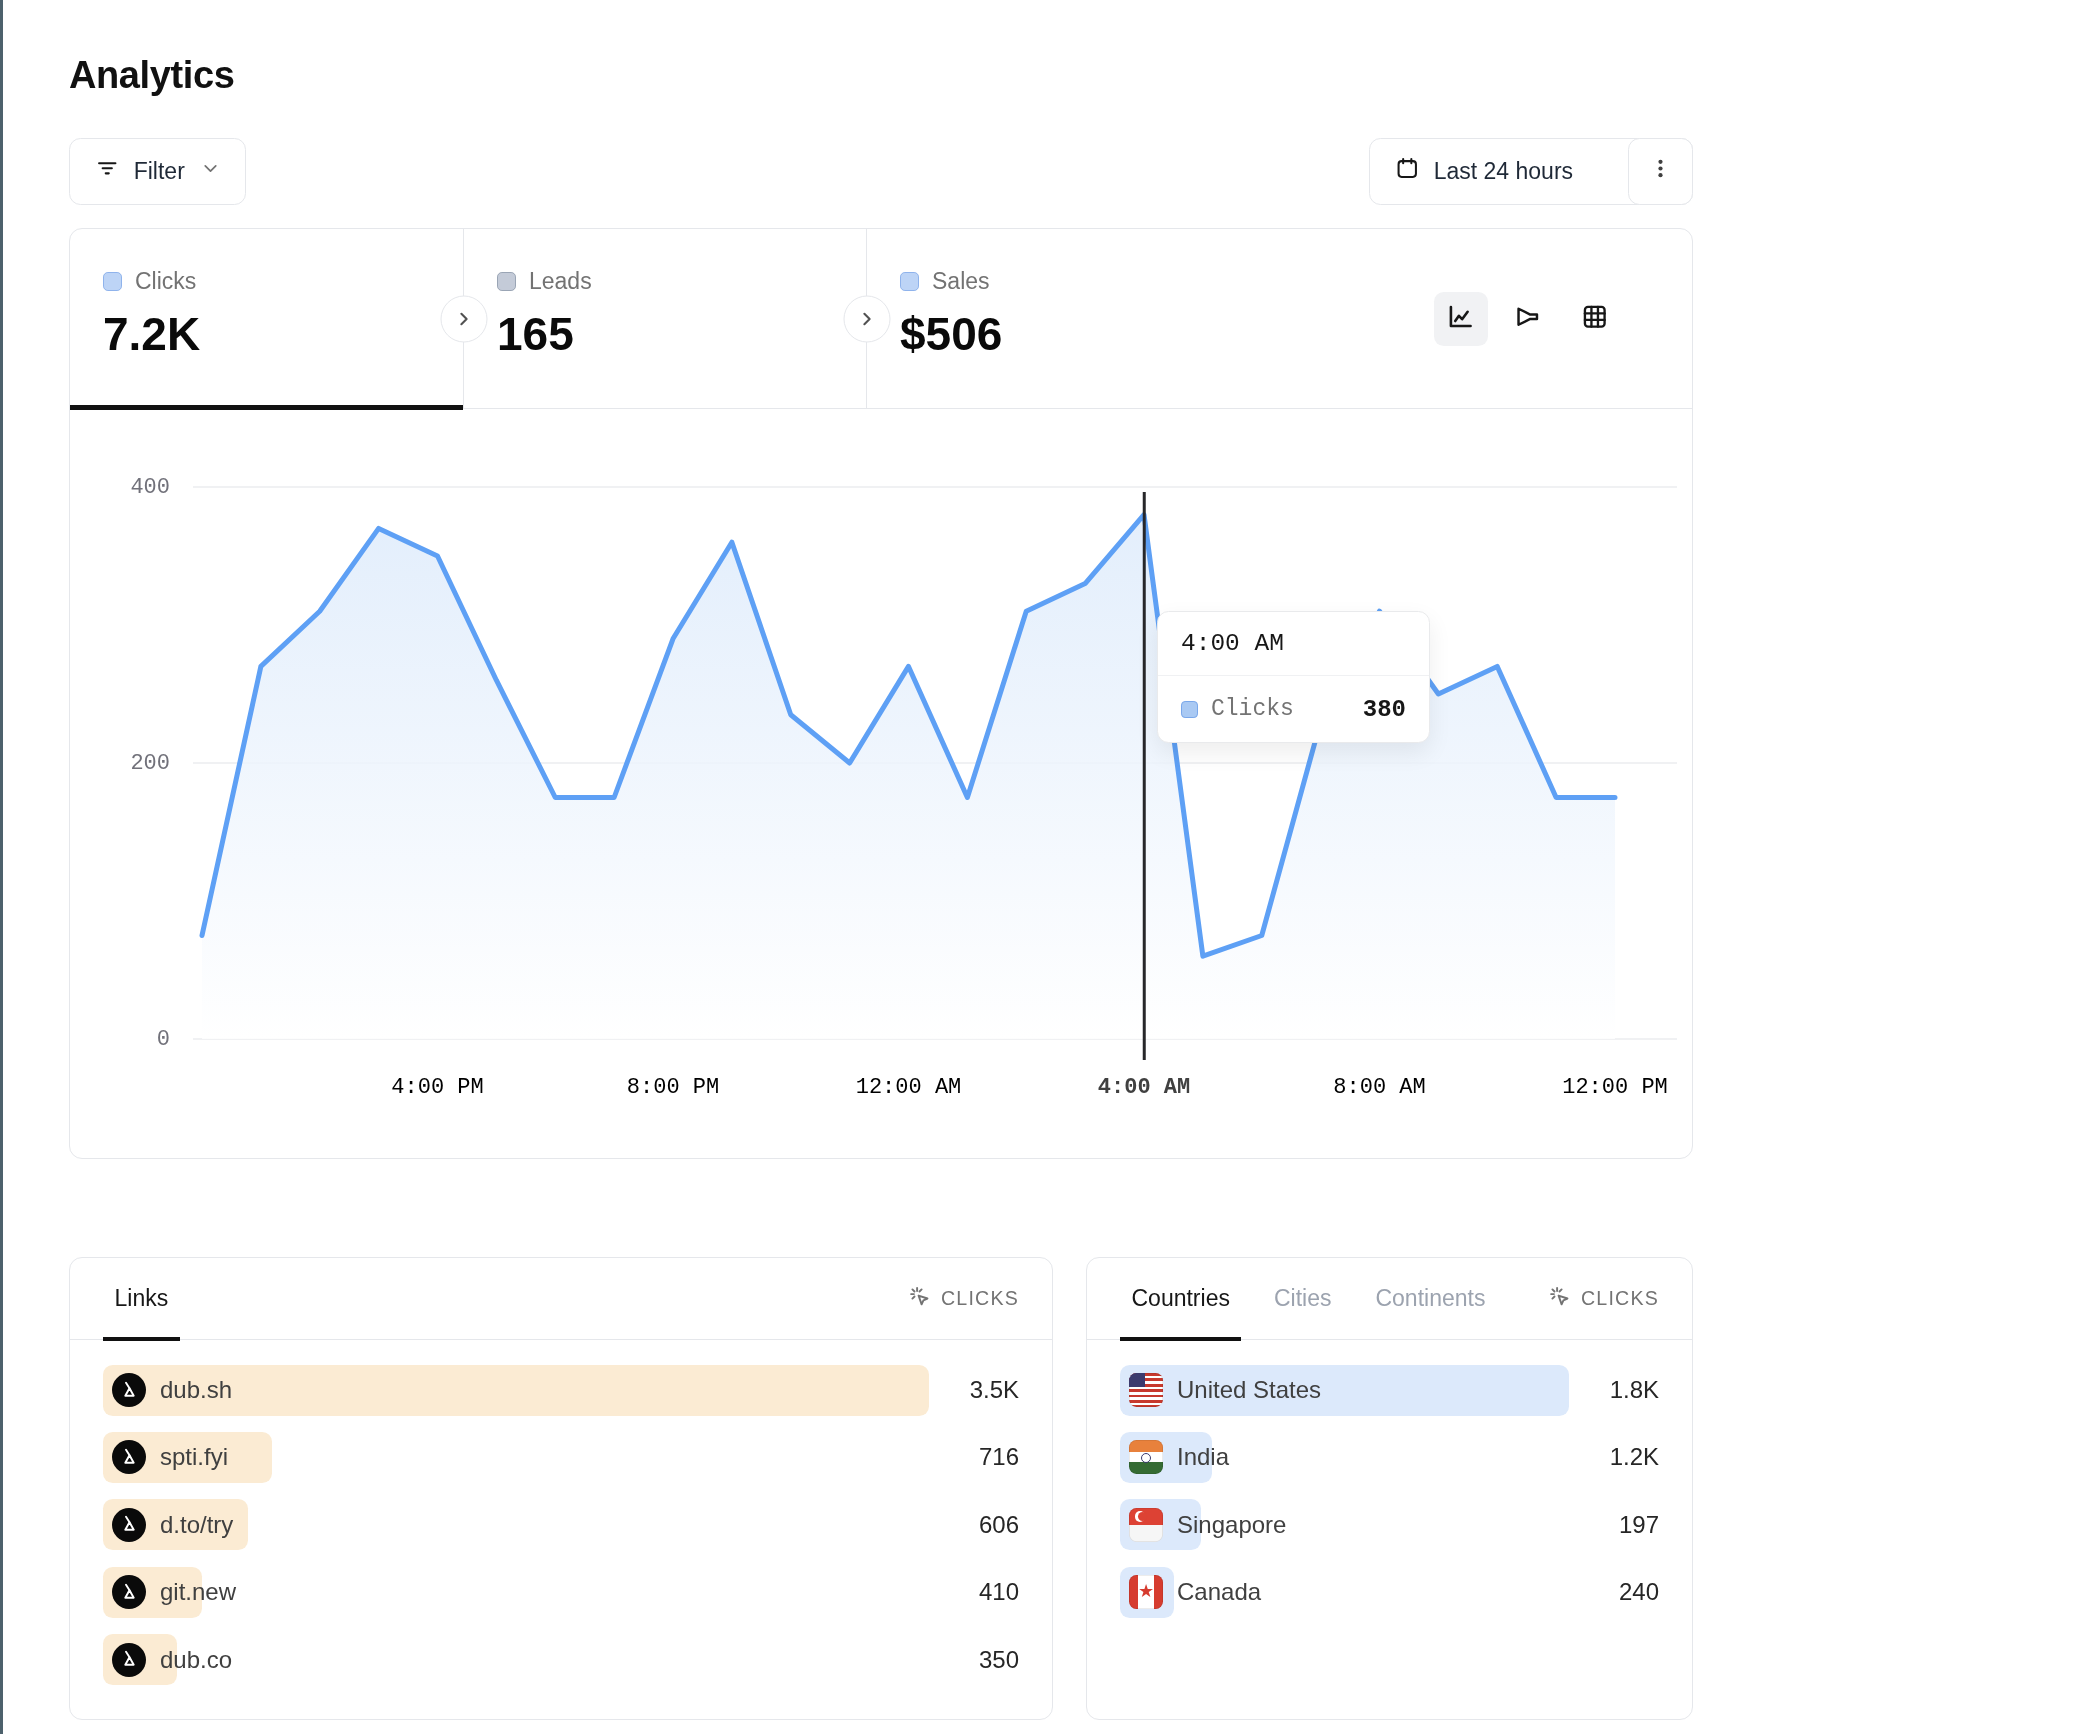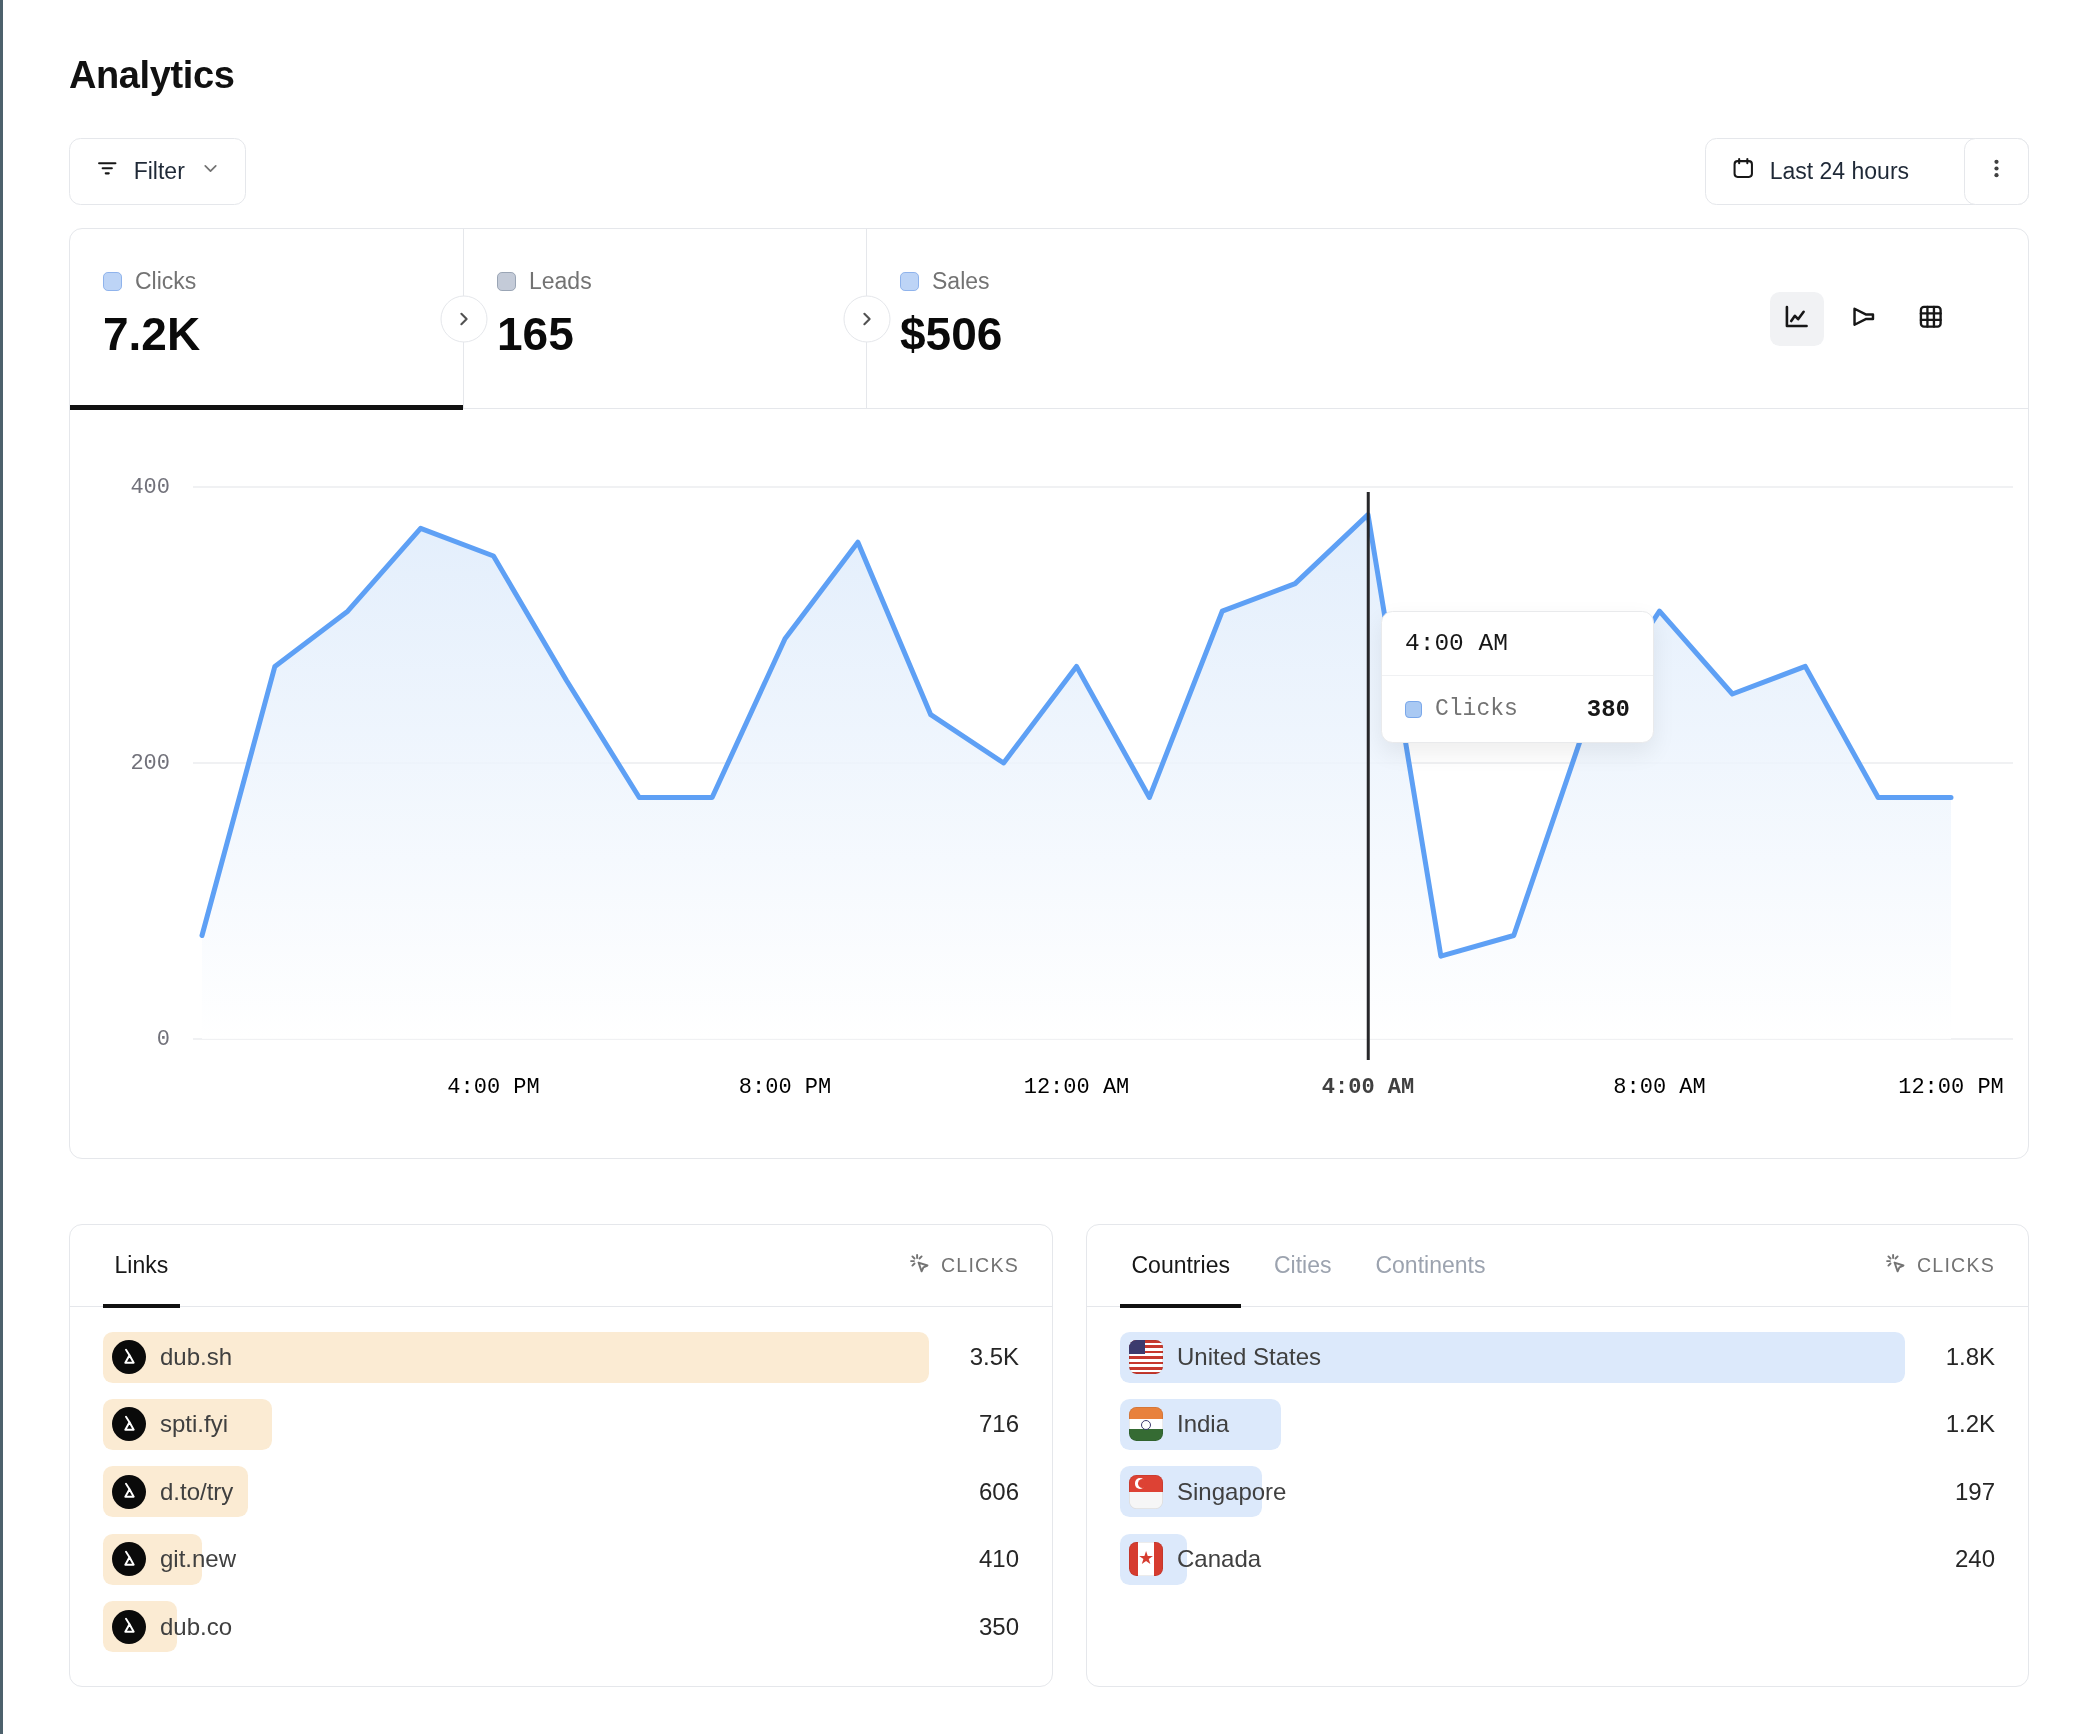--- a/index.html
+++ b/index.html
@@ -1,20 +1,20 @@
 <!DOCTYPE html>
 <html style="font-size:13px"><head>
 <meta charset="utf-8">
 <style>
   * { box-sizing: border-box; margin: 0; padding: 0; }
   html,body { background:#fff; }
   .page{ width:2096px; height:1735px; position:relative; background:#fff;
          font-family:"Liberation Sans","DejaVu Sans",sans-serif; color:#171717; overflow:hidden; }
   .edge-strip{ position:absolute; left:0; top:0; width:2.5px; height:100%; background:#4d616c; }
-  .content{ position:absolute; left:69px; top:0; width:1960px; }
+  .content{ position:absolute; left:69px; top:0; width:1624px; }
 
   .page-title{ margin-top:54px; font-size:38px; font-weight:700; letter-spacing:-0.4px; color:#111; }
 
   
   .toolbar{ margin-top:41px; height:67px; position:relative; display:flex; gap:37px;justify-content:space-between; }
   .btn{ height:67px; background:#fff; border:1.6px solid #e5e7eb; border-radius:11.5px;
         display:flex; align-items:center; gap:14.7px; padding:0 24.5px; font-size:23px; color:#1f2937; cursor:pointer; }
   .btn svg{ flex:none; }
   .date-btn{ width:324px; }
   .date-btn .chev{ margin-left:auto; }
@@ -49,21 +49,21 @@
   .xlab.active{ color:#404040; font-weight:700; }
 
   .tooltip{ position:absolute; left:calc(66.667% + 13px); top:124px; width:273px; background:#fff;
             border:1.6px solid #e9eaec; border-radius:11.5px; box-shadow:0 9.8px 23px rgba(0,0,0,.07); z-index:3; }
   .tt-head{ padding:18px 23px; font-size:24.5px; font-weight:500; color:#171717; border-bottom:1.6px solid #f0f1f3; }
   .tt-row{ display:flex; align-items:center; gap:13px; padding:19.6px 23px; font-size:23px; color:#737373; }
   .tt-swatch{ width:17px; height:17px; border-radius:4.1px; border:1.6px solid; flex:none; }
   .tt-val{ margin-left:auto; font-weight:700; color:#171717; font-size:24px; }
 
   
-  .panels{ display:flex; gap:33px; margin-top:65px;justify-content:space-between; }
+  .panels{ display:flex; gap:33px; margin-top:98px;justify-content:space-between; }
   .panel{ height:463px; border:1.6px solid #e5e7eb; border-radius:13px; background:#fff; }
   .panel-links{ width:984px; flex:none; }
   .panel-geo{ flex:1; }
   .p-head{ height:82px; border-bottom:1.6px solid #e5e7eb; display:flex; align-items:center; padding:0 33px; position:relative; }
   .p-tab{ position:relative; height:100%; display:flex; align-items:center; padding:0 11.5px; margin-right:21px;
           font-size:23px; font-weight:500; color:#9ca3af; cursor:pointer; }
   .p-tab.active{ color:#171717; }
   .p-tab.active::after{ content:""; position:absolute; left:0; right:0; bottom:-1.6px; height:4.1px; background:#111; }
   .metric{ margin-left:auto; display:flex; align-items:center; gap:9.8px; color:#737373;
            font-size:19.6px; font-weight:500; letter-spacing:1.2px; }

